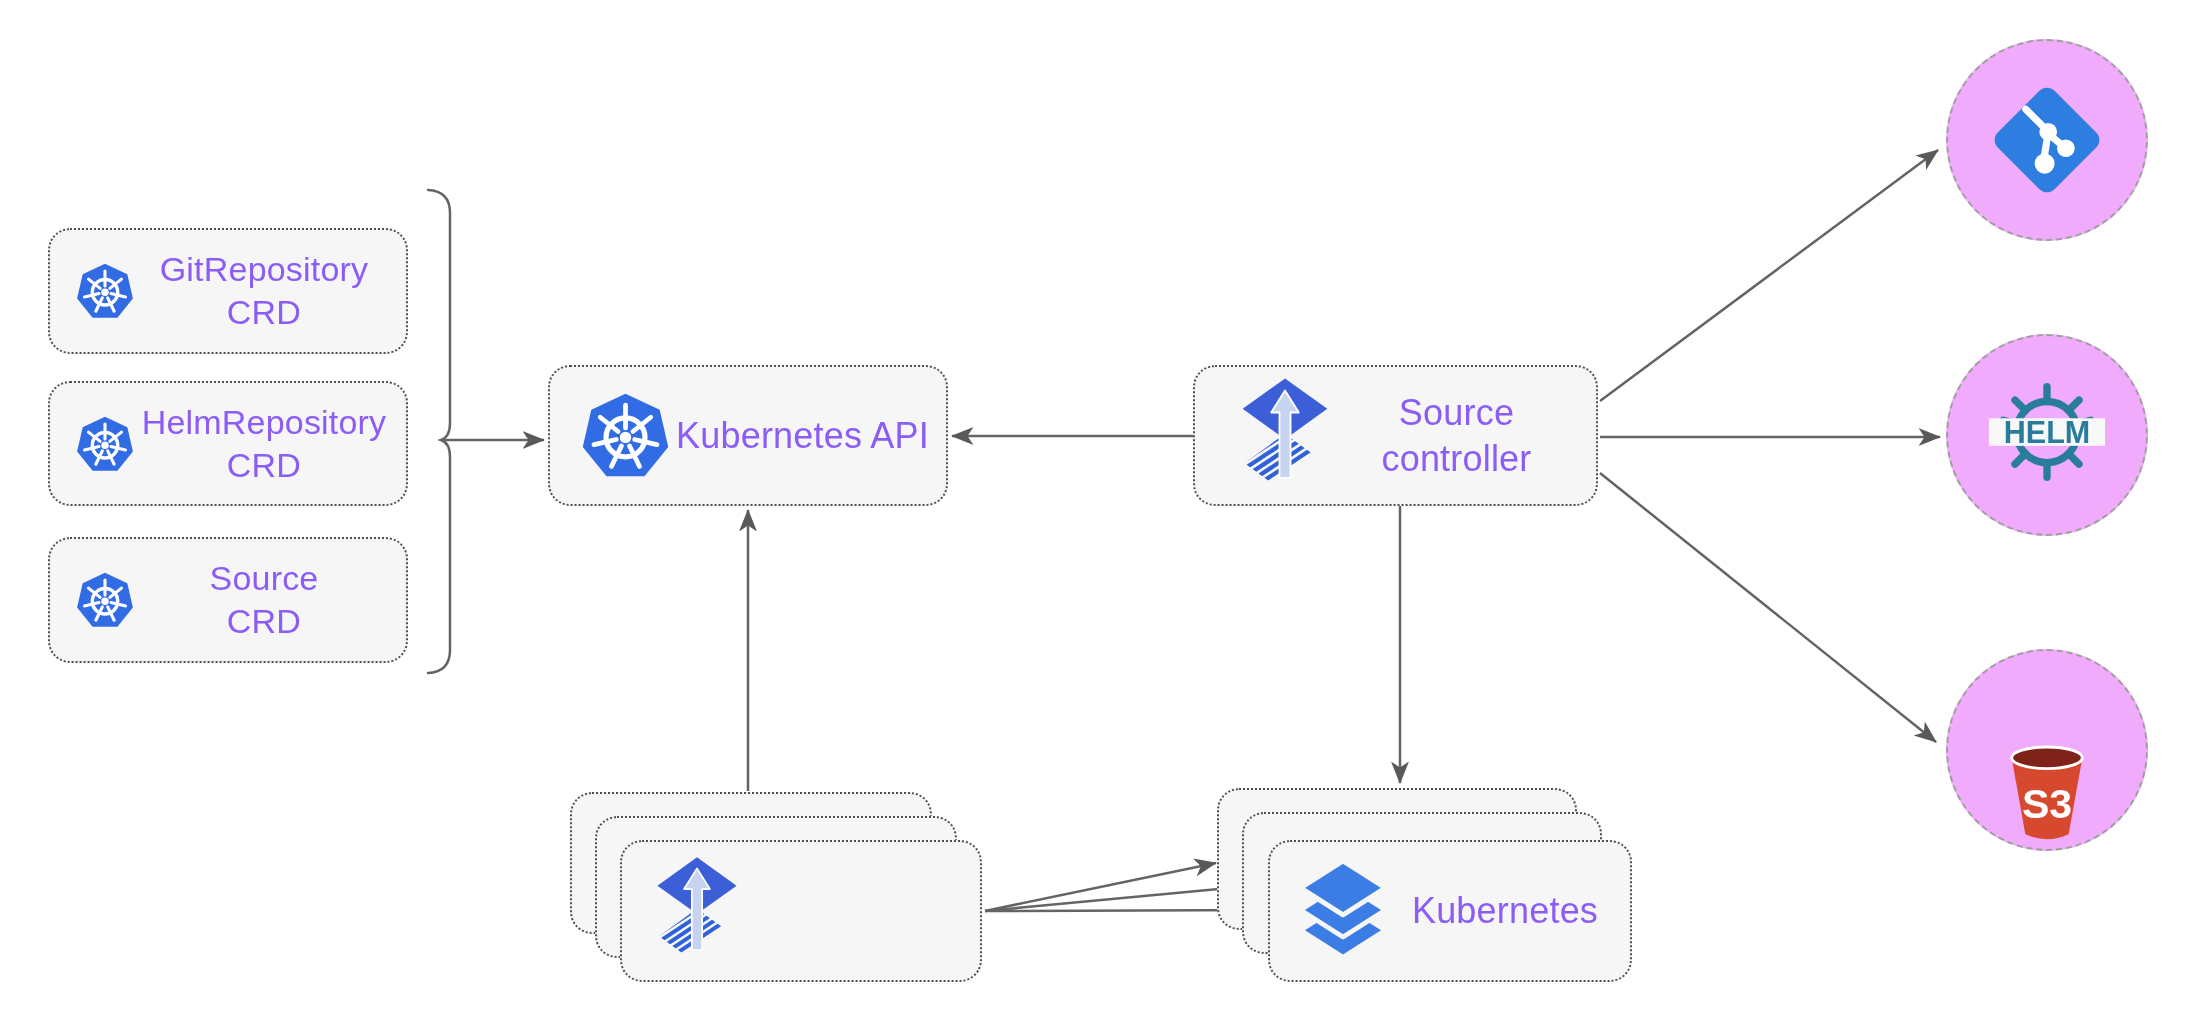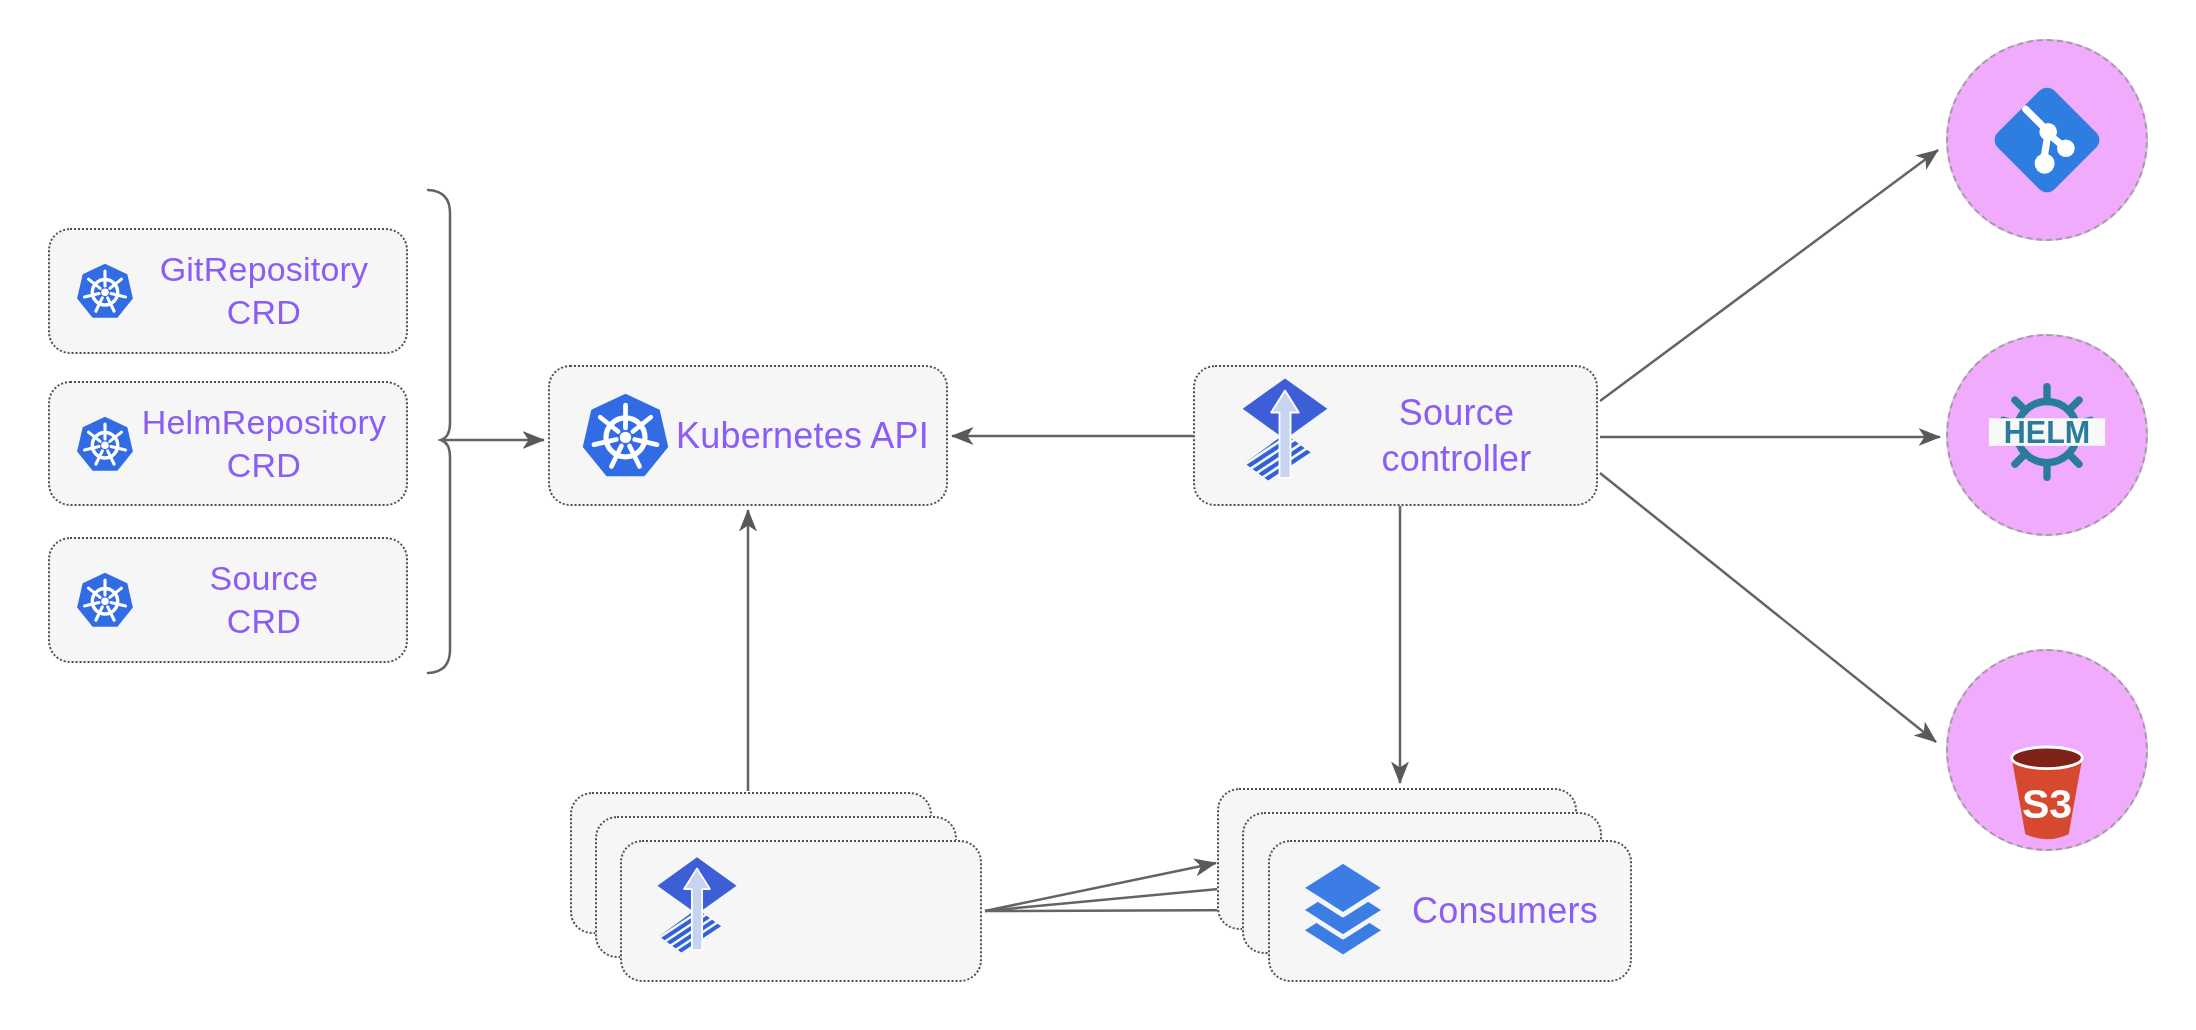--- a/index.html
+++ b/index.html
@@ -194,21 +194,21 @@
   <div class="node stack-front" style="left:1268px;top:840px;width:364px;height:142px;">
     <span class="icon" style="width:102px;height:108px;margin-left:22px;">
         <svg viewBox="0 0 100 112" width="100%" height="100%">
     <g stroke="#f6f6f7" stroke-width="5" stroke-linejoin="round" fill="#3b7de4">
       <polygon points="50,48 94,76 50,104 6,76"></polygon>
       <polygon points="50,27 94,55 50,83 6,55"></polygon>
       <polygon points="50,4 94,32 50,60 6,32"></polygon>
     </g>
   </svg>
       </span>
-    <span class="label single">Consumers</span>
+    <span class="label single">Kubernetes</span>
   </div>
 
   <div class="circle-node" style="left:1946px;top:39px;">
     <span class="icon" style="width:118px;height:118px;"><svg viewBox="0 0 100 100" width="100%" height="100%">
     <rect x="16" y="16" width="68" height="68" rx="9" fill="#2e7de0" transform="rotate(45 50 50)"></rect>
     <g stroke="#fff" stroke-width="6" stroke-linecap="round">
       <line x1="32" y1="24" x2="46" y2="38"></line>
       <line x1="55" y1="48" x2="61" y2="53"></line>
       <line x1="48" y1="62" x2="50" y2="50"></line>
     </g>

